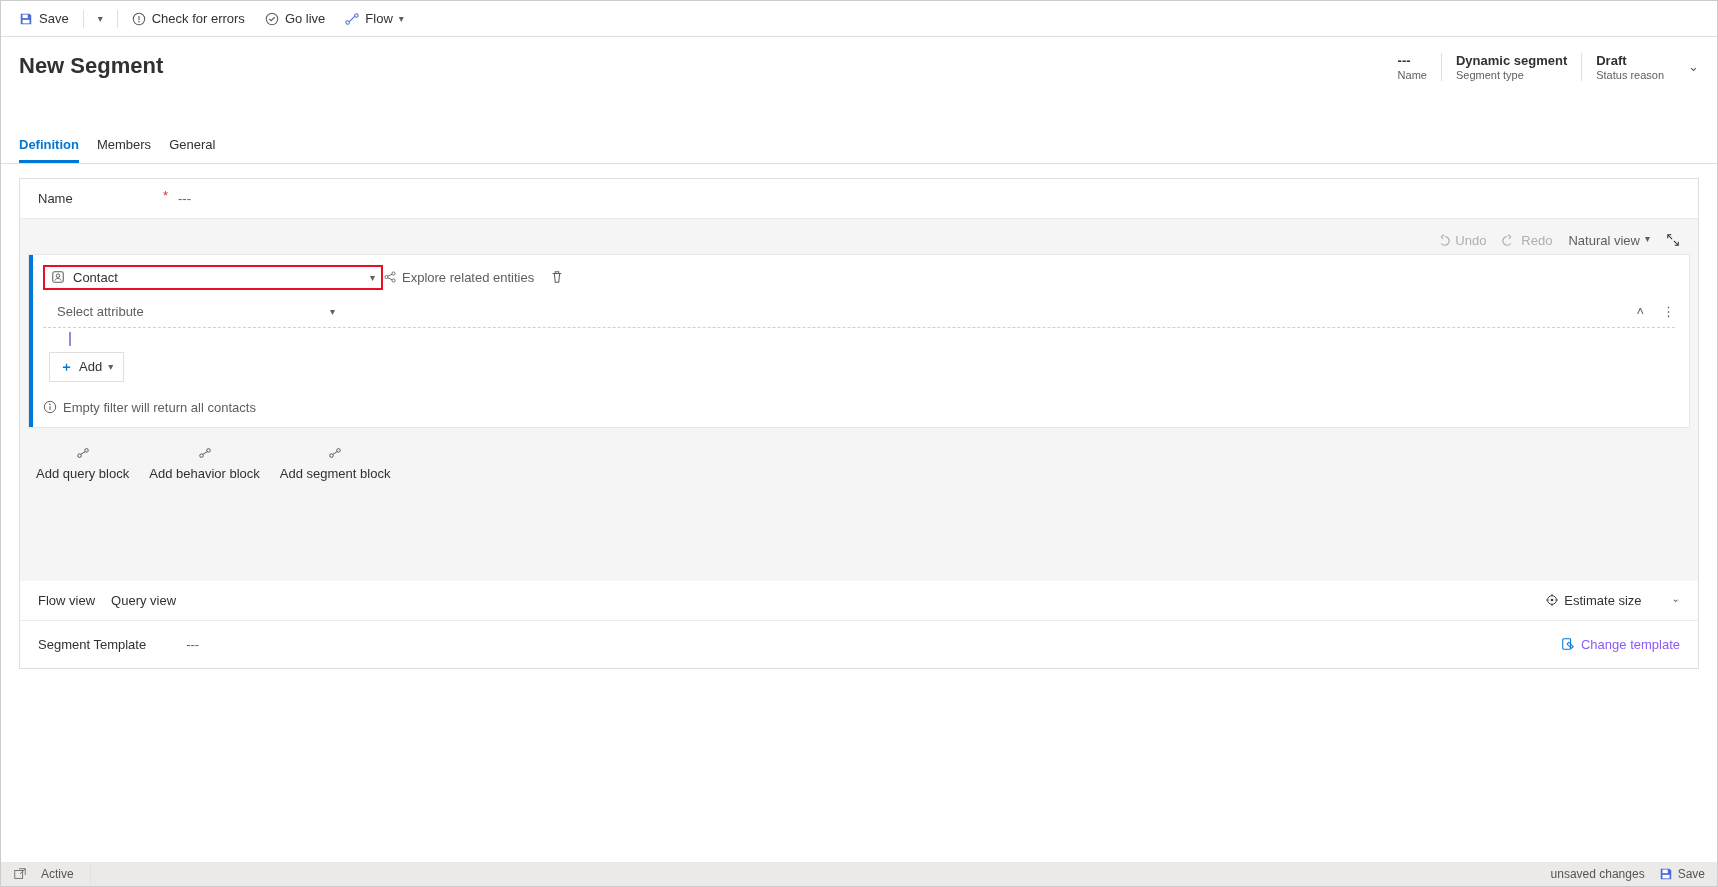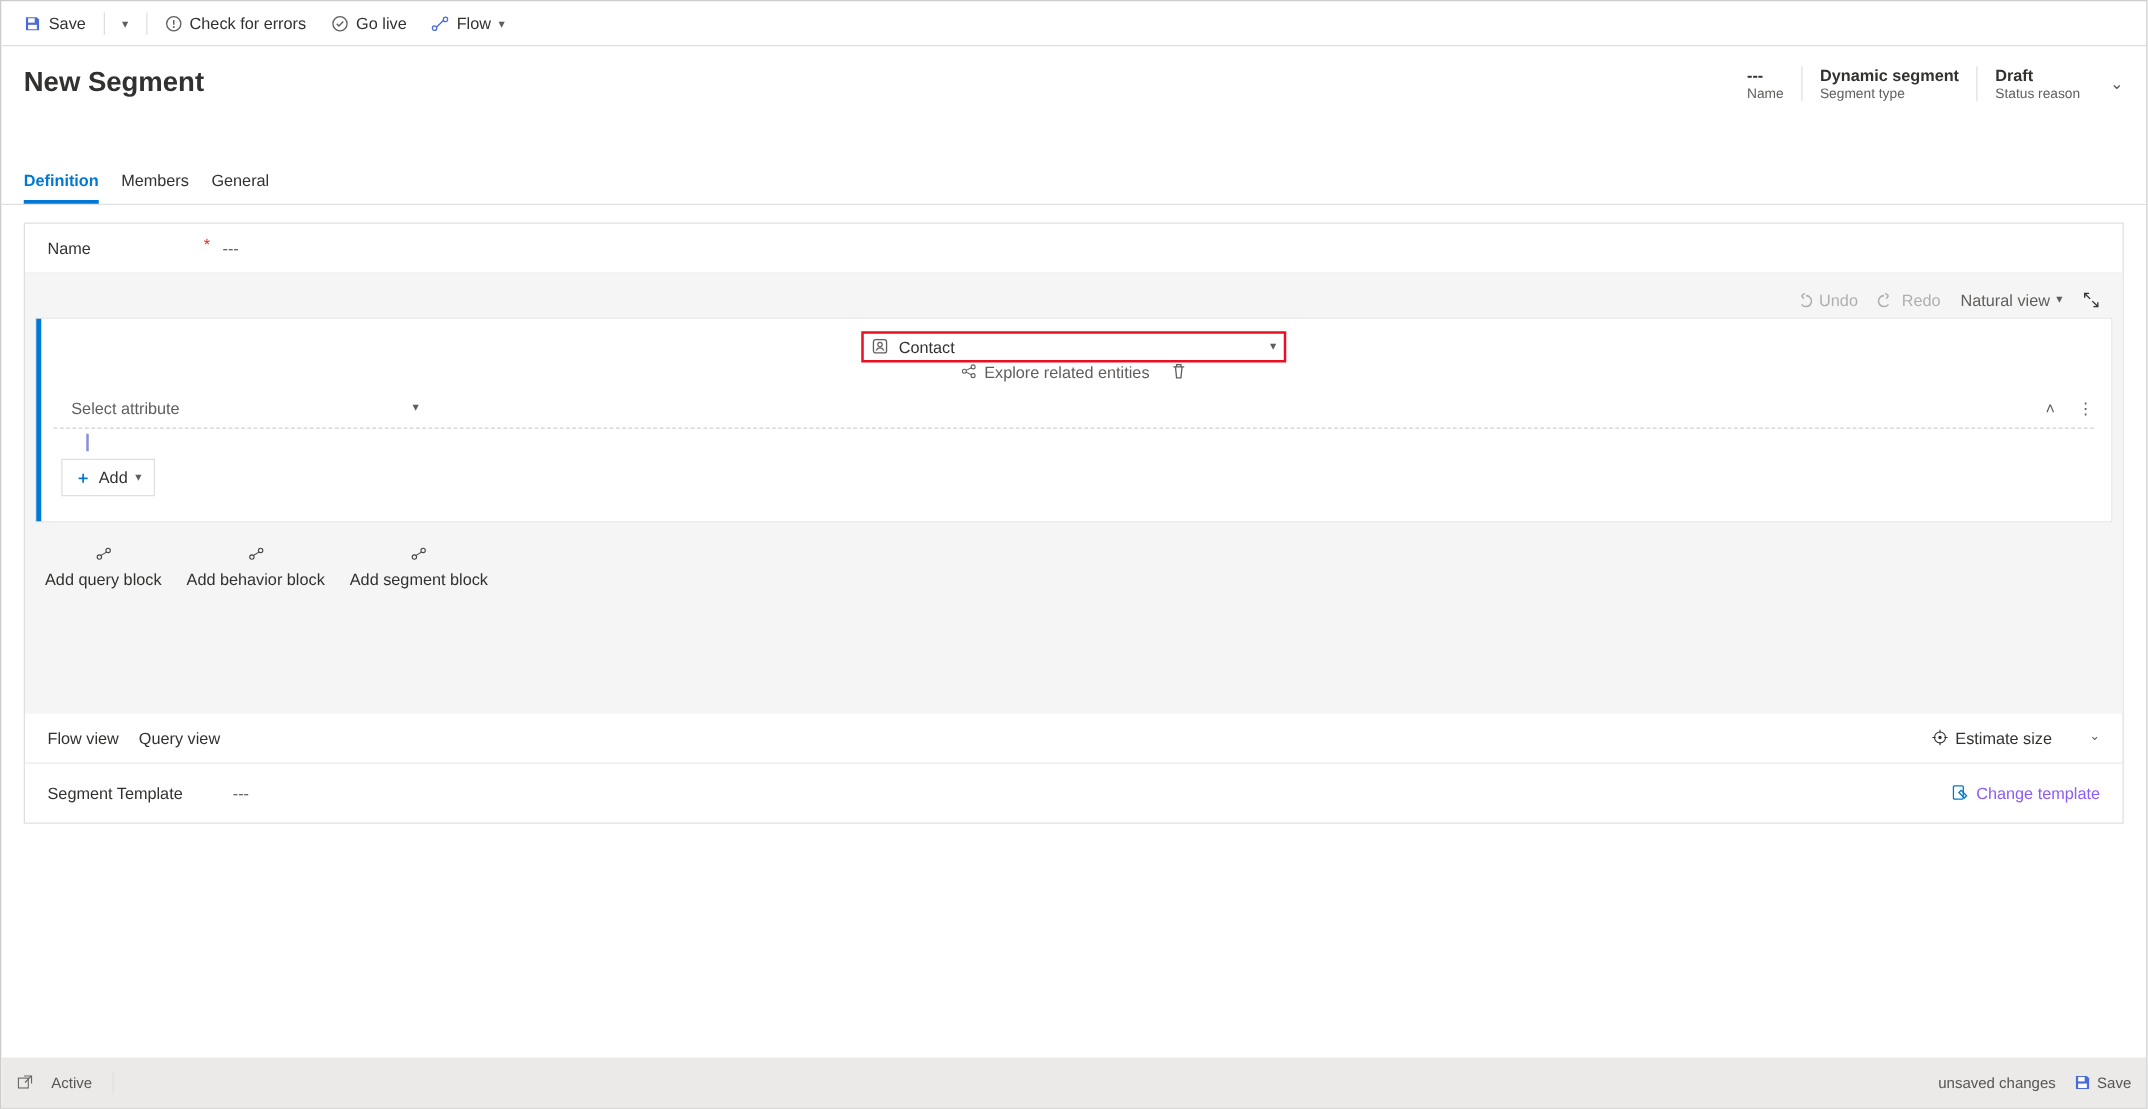--- a/index.html
+++ b/index.html
@@ -38,21 +38,21 @@
 
   .section-bg { background: #f5f5f5; padding: 8px 0 0 0; }
   .toolbar2 { display: flex; justify-content: flex-end; align-items: center; gap: 16px; padding: 6px 18px; color: #605e5c; }
   .tbbtn { display: inline-flex; align-items: flex-start; gap: 5px; cursor: pointer; }
   .tbbtn.disabled { color: #b0afae; cursor: default; }
 
   .block-outer { margin: 0 8px 10px 8px; border: 1px solid #e6e6e6; background: #fff; display: flex; }
   .accent { width: 4px; background: #0078d4; }
   .block-body { flex: 1; padding: 10px 14px 12px 10px; }
 
-  .entity-row { display: flex; justify-content: flex-start; align-items: center; flex-direction: column; }
+  .entity-row { display: flex; justify-content: flex-start; align-items: center; }
   .entity-select { display: inline-flex; align-items: center; gap: 8px; border: 2.5px solid #e81123; padding: 3px 6px; width: 340px; justify-content: space-between; cursor: pointer; }
   .entity-left { display: inline-flex; align-items: center; gap: 8px; }
   .entity-actions { display: inline-flex; align-items: center; gap: 16px; color: #605e5c; }
   .icon-btn { cursor: pointer; display: inline-flex; align-items: center; gap: 5px; }
 
   .attr-row { display: flex; justify-content: space-between; align-items: center; padding: 10px 0 4px 8px; border-bottom: 1px dashed #d0d0d0; }
   .attr-select { display: inline-flex; align-items: center; justify-content: space-between; width: 290px; color: #605e5c; cursor: pointer; padding: 4px 6px; text-align: right; }
   .attr-controls { display: inline-flex; gap: 18px; color: #605e5c; }
 
   .tick-line { margin-left: 26px; height: 14px; border-left: 2px solid #8a8fd6; margin-top: 4px; }
@@ -66,21 +66,21 @@
 
   .views-row { display: flex; justify-content: space-between; align-items: center; padding: 12px 18px; border-bottom: 1px solid #edebe9; }
   .view-links { display: flex; gap: 16px; color: #323130; }
   .view-link { cursor: pointer; }
 
   .template-row { display: flex; justify-content: space-between; align-items: center; padding: 16px 18px; }
   .template-left { display: flex; gap: 40px; align-items: center; }
   .change-tpl { color: #8b5cf6; cursor: pointer; display: inline-flex; align-items: center; gap: 6px; }
 
   
-  .statusbar { display: flex; justify-content: space-between; align-items: center; padding: 3px 12px; background: #eceae8; font-size: 12px; color: #555; height: 40px; }
+  .statusbar { display: flex; justify-content: space-between; align-items: center; padding: 3px 12px; background: #eceae8; font-size: 12px; color: #555; height: 24px; }
   .sb-left, .sb-right { display: flex; align-items: center; gap: 14px; }
   .sb-save { display: inline-flex; align-items: center; gap: 5px; cursor: pointer; }
 </style>
 </head>
 <body>
 
 <div class="cmdbar">
   <div class="cmd">
     <svg class="ico" viewBox="0 0 16 16">
         <path fill="#4b6bd9" d="M2 2h10l2 2v10H2z"></path>
@@ -228,20 +228,28 @@
             </div>
           </div>
 
           <div class="tick-line"></div>
           <div class="add-btn">
             <span class="plus">＋</span>
             <span>Add</span>
             <span class="chev">▾</span>
           </div>
 
+          <div class="info-row">
+            <svg class="ico" viewBox="0 0 16 16">
+                <circle cx="8" cy="8" r="6.5" fill="none" stroke="#605e5c" stroke-width="1.1"></circle>
+                <circle cx="8" cy="5" r="0.9" fill="#605e5c"></circle>
+                <line x1="8" y1="7" x2="8" y2="11.5" stroke="#605e5c" stroke-width="1.2"></line>
+              </svg>
+            <span>Empty filter will return all contacts</span>
+          </div>
         </div>
       </div>
 
       <div class="block-actions">
         <div class="ba">
           <svg class="ico" viewBox="0 0 16 16">
               <circle cx="4" cy="11" r="2" fill="none" stroke="#444"></circle>
               <circle cx="12" cy="5" r="2" fill="none" stroke="#444"></circle>
               <path d="M5.5 9.5L10.5 6.5" stroke="#444"></path>
             </svg>

